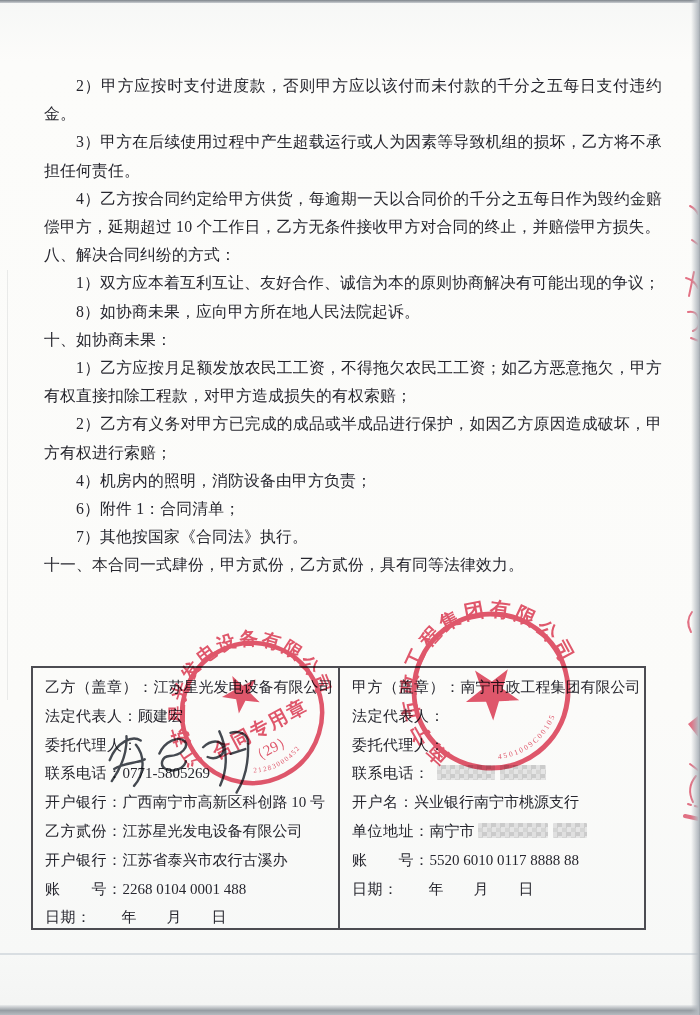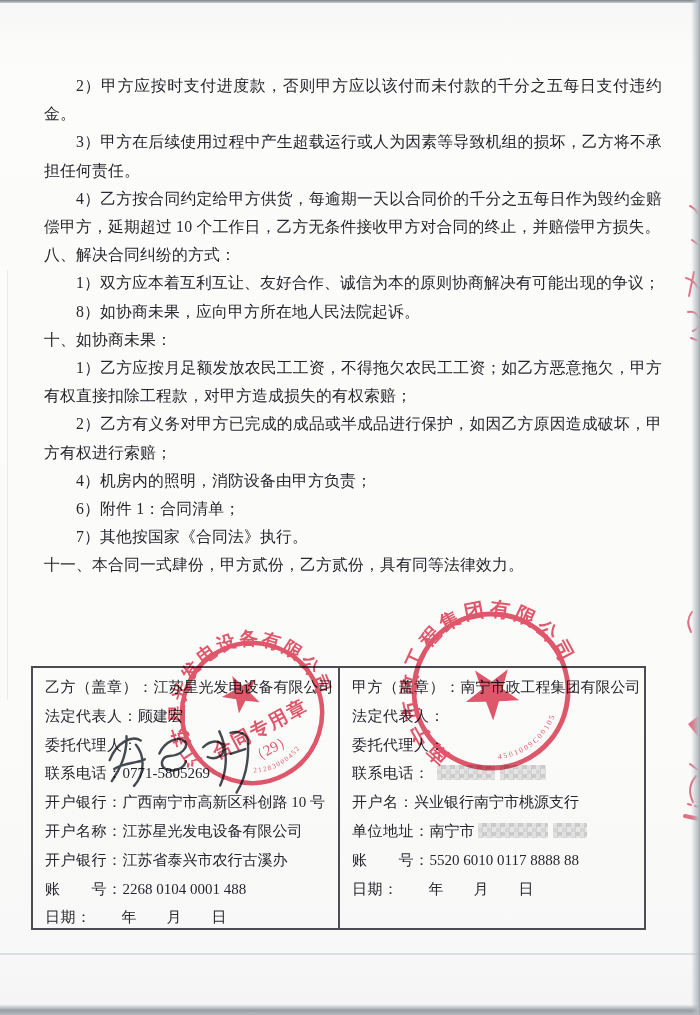--- a/index.html
+++ b/index.html
@@ -69,21 +69,21 @@
     <p>十一、本合同一式肆份，甲方贰份，乙方贰份，具有同等法律效力。</p>
   </div>
 
   <div class="sign-table">
     <div class="cell cell-b">
       <div class="trow"><span class="lbl">乙方（盖章）：</span><span>江苏星光发电设备有限公司</span></div>
       <div class="trow"><span class="lbl">法定代表人：</span><span>顾建宏</span></div>
       <div class="trow"><span class="lbl">委托代理人：</span><span></span></div>
       <div class="trow"><span class="lbl">联系电话：</span><span>0771-5805269</span></div>
       <div class="trow"><span class="lbl">开户银行：</span><span>广西南宁市高新区科创路 10 号</span></div>
-      <div class="trow"><span class="lbl">开户名称：</span><span>江苏星光发电设备有限公司</span></div>
+      <div class="trow"><span class="lbl">乙方贰份：</span><span>江苏星光发电设备有限公司</span></div>
       <div class="trow"><span class="lbl">开户银行：</span><span>江苏省泰兴市农行古溪办</span></div>
       <div class="trow"><span class="lbl">账　　号：</span><span>2268 0104 0001 488</span></div>
       <div class="trow"><span class="lbl">日期：</span><span>　　年　　月　　日</span></div>
     </div>
     <div class="cell cell-a">
       <div class="trow"><span class="lbl">甲方（盖章）：</span><span>南宁市政工程集团有限公司</span></div>
       <div class="trow"><span class="lbl">法定代表人：</span><span></span></div>
       <div class="trow"><span class="lbl">委托代理人：</span><span></span></div>
       <div class="trow"><span class="lbl">联系电话：</span><span></span>&nbsp;&nbsp;<span class="mosaic" style="width:58px"></span><span class="mosaic" style="width:46px;margin-left:5px"></span></div>
       <div class="trow"><span class="lbl">开户名：</span><span>兴业银行南宁市桃源支行</span></div>

